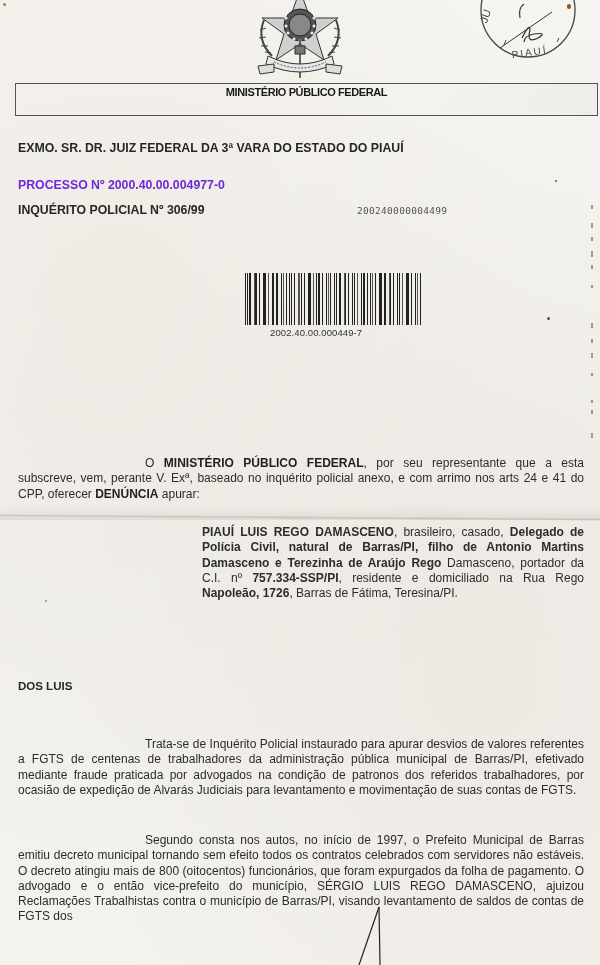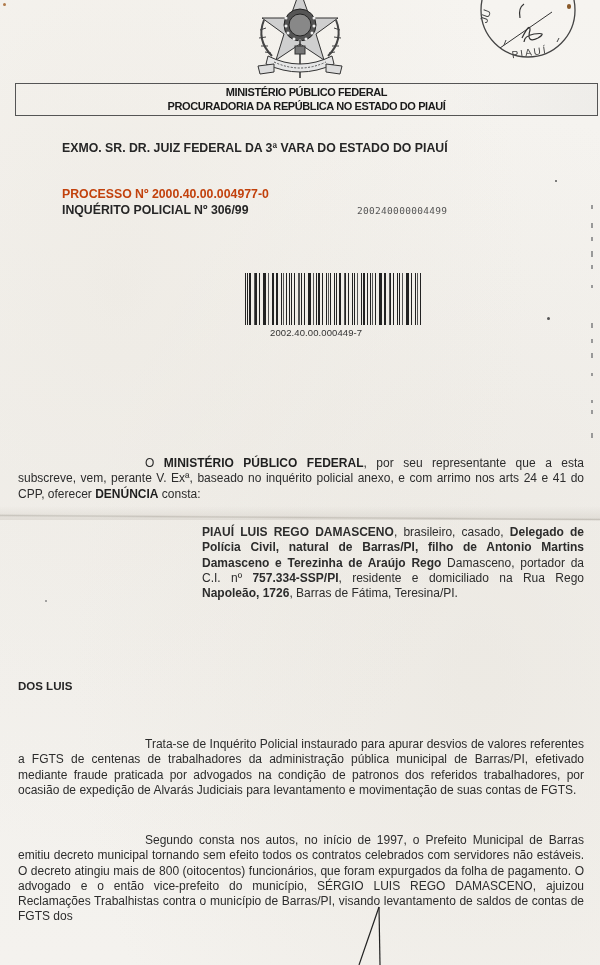--- a/index.html
+++ b/index.html
@@ -83,36 +83,35 @@
       letter-spacing: -0.4px;
       background: linear-gradient(90deg, transparent 70%, rgba(200,200,200,0.15));
     }
     .header-box .l1 { padding-top: 1px; }
 
     .text {
       position: absolute;
       font-size: 12px;
       line-height: 15px;
       color: #2c2c2c;
-      margin-left: 44px;
     }
     .addressee {
       left: 18px;
       top: 141px;
       font-weight: bold;
       font-size: 12.3px;
       letter-spacing: 0px;
       color: #262626;
     }
     .proc1 {
       left: 18px;
-      top: 187px;
+      top: 178px;
       font-weight: bold;
       font-size: 12.3px;
-      color: #c2410c;
+      color: #6d28d9;
     }
     .proc2 {
       left: 18px;
       top: 203px;
       font-weight: bold;
       font-size: 12.3px;
       color: #262626;
     }
     .proc-number {
       position: absolute;
@@ -260,21 +259,20 @@
   <path d="M44,78 Q52,62 52,70 Q48,84 60,78 Q70,72 56,74 Q46,76 46,82" stroke="#333" stroke-width="1.2" fill="none"></path>
   <path d="M42,58 Q40,48 46,44" stroke="#333" stroke-width="1.2" fill="none"></path>
   <line x1="26" y1="85" x2="28" y2="80" stroke="#444"></line>
   <line x1="79" y1="82" x2="81" y2="78" stroke="#444"></line>
   <text x="34" y="96" font-family="Liberation Sans, sans-serif" font-size="10" fill="#444" letter-spacing="2" transform="rotate(-8 50 96)">PIAUÍ</text>
 </svg>
 <div class="stamp-dot"></div>
 
 <div class="header-box">
   <div class="l1">MINISTÉRIO PÚBLICO FEDERAL</div>
-  <div>PROCURADORIA DA REPÚBLICA NO ESTADO DO PIAUÍ</div>
 </div>
 
 <div class="text addressee">EXMO. SR. DR. JUIZ FEDERAL DA 3ª VARA DO ESTADO DO PIAUÍ</div>
 
 <div class="text proc1">PROCESSO Nº 2000.40.00.004977-0</div>
 <div class="text proc2">INQUÉRITO POLICIAL Nº 306/99</div>
 <div class="proc-number">200240000004499</div>
 
 <div class="barcode" id="barcode">
     <span style="width: 1px; margin-right: 1px;"></span>
@@ -350,21 +348,21 @@
   <i style="top:118px;height:5px"></i>
     <i style="top:134px;height:4px"></i>
   <i style="top:148px;height:5px"></i>
     <i style="top:168px;height:3px"></i>
   <i style="top:195px;height:3px"></i>
     <i style="top:205px;height:4px"></i>
   <i style="top:228px;height:5px"></i>
 </div>
 
 <div class="para p-intro">
-  <span class="indent"></span><span>O </span><b>MINISTÉRIO PÚBLICO FEDERAL</b><span>, por seu representante que a esta subscreve, vem, perante V. Exª, baseado no inquérito policial anexo, e com arrimo nos arts 24 e 41 do CPP, oferecer </span><b>DENÚNCIA</b><span> consta:</span>
+  <span class="indent"></span><span>O </span><b>MINISTÉRIO PÚBLICO FEDERAL</b><span>, por seu representante que a esta subscreve, vem, perante V. Exª, baseado no inquérito policial anexo, e com arrimo nos arts 24 e 41 do CPP, oferecer </span><b>DENÚNCIA</b><span> apurar:</span>
 </div>
 
 <div class="qualification">
   <b>PIAUÍ LUIS REGO DAMASCENO</b><span>, brasileiro, casado, </span><b>Delegado de Polícia Civil, natural de Barras/PI, filho de Antonio Martins Damasceno e Terezinha de Araújo Rego</b><span> Damasceno, portador da C.I. nº </span><b>757.334-SSP/PI</b><span>, residente e domiciliado na Rua Rego </span><b>Napoleão, 1726</b><span>, Barras de Fátima, Teresina/PI.</span>
 </div>
 
 <div class="section-title">DOS LUIS</div>
 
 <div class="para p-fatos1">
   <span class="indent"></span><span>Trata-se de Inquérito Policial instaurado para apurar desvios de valores referentes a FGTS de centenas de trabalhadores da administração pública municipal de Barras/PI, efetivado mediante fraude praticada por advogados na condição de patronos dos referidos trabalhadores, por ocasião de expedição de Alvarás Judiciais para levantamento e movimentação de suas contas de FGTS.</span>

